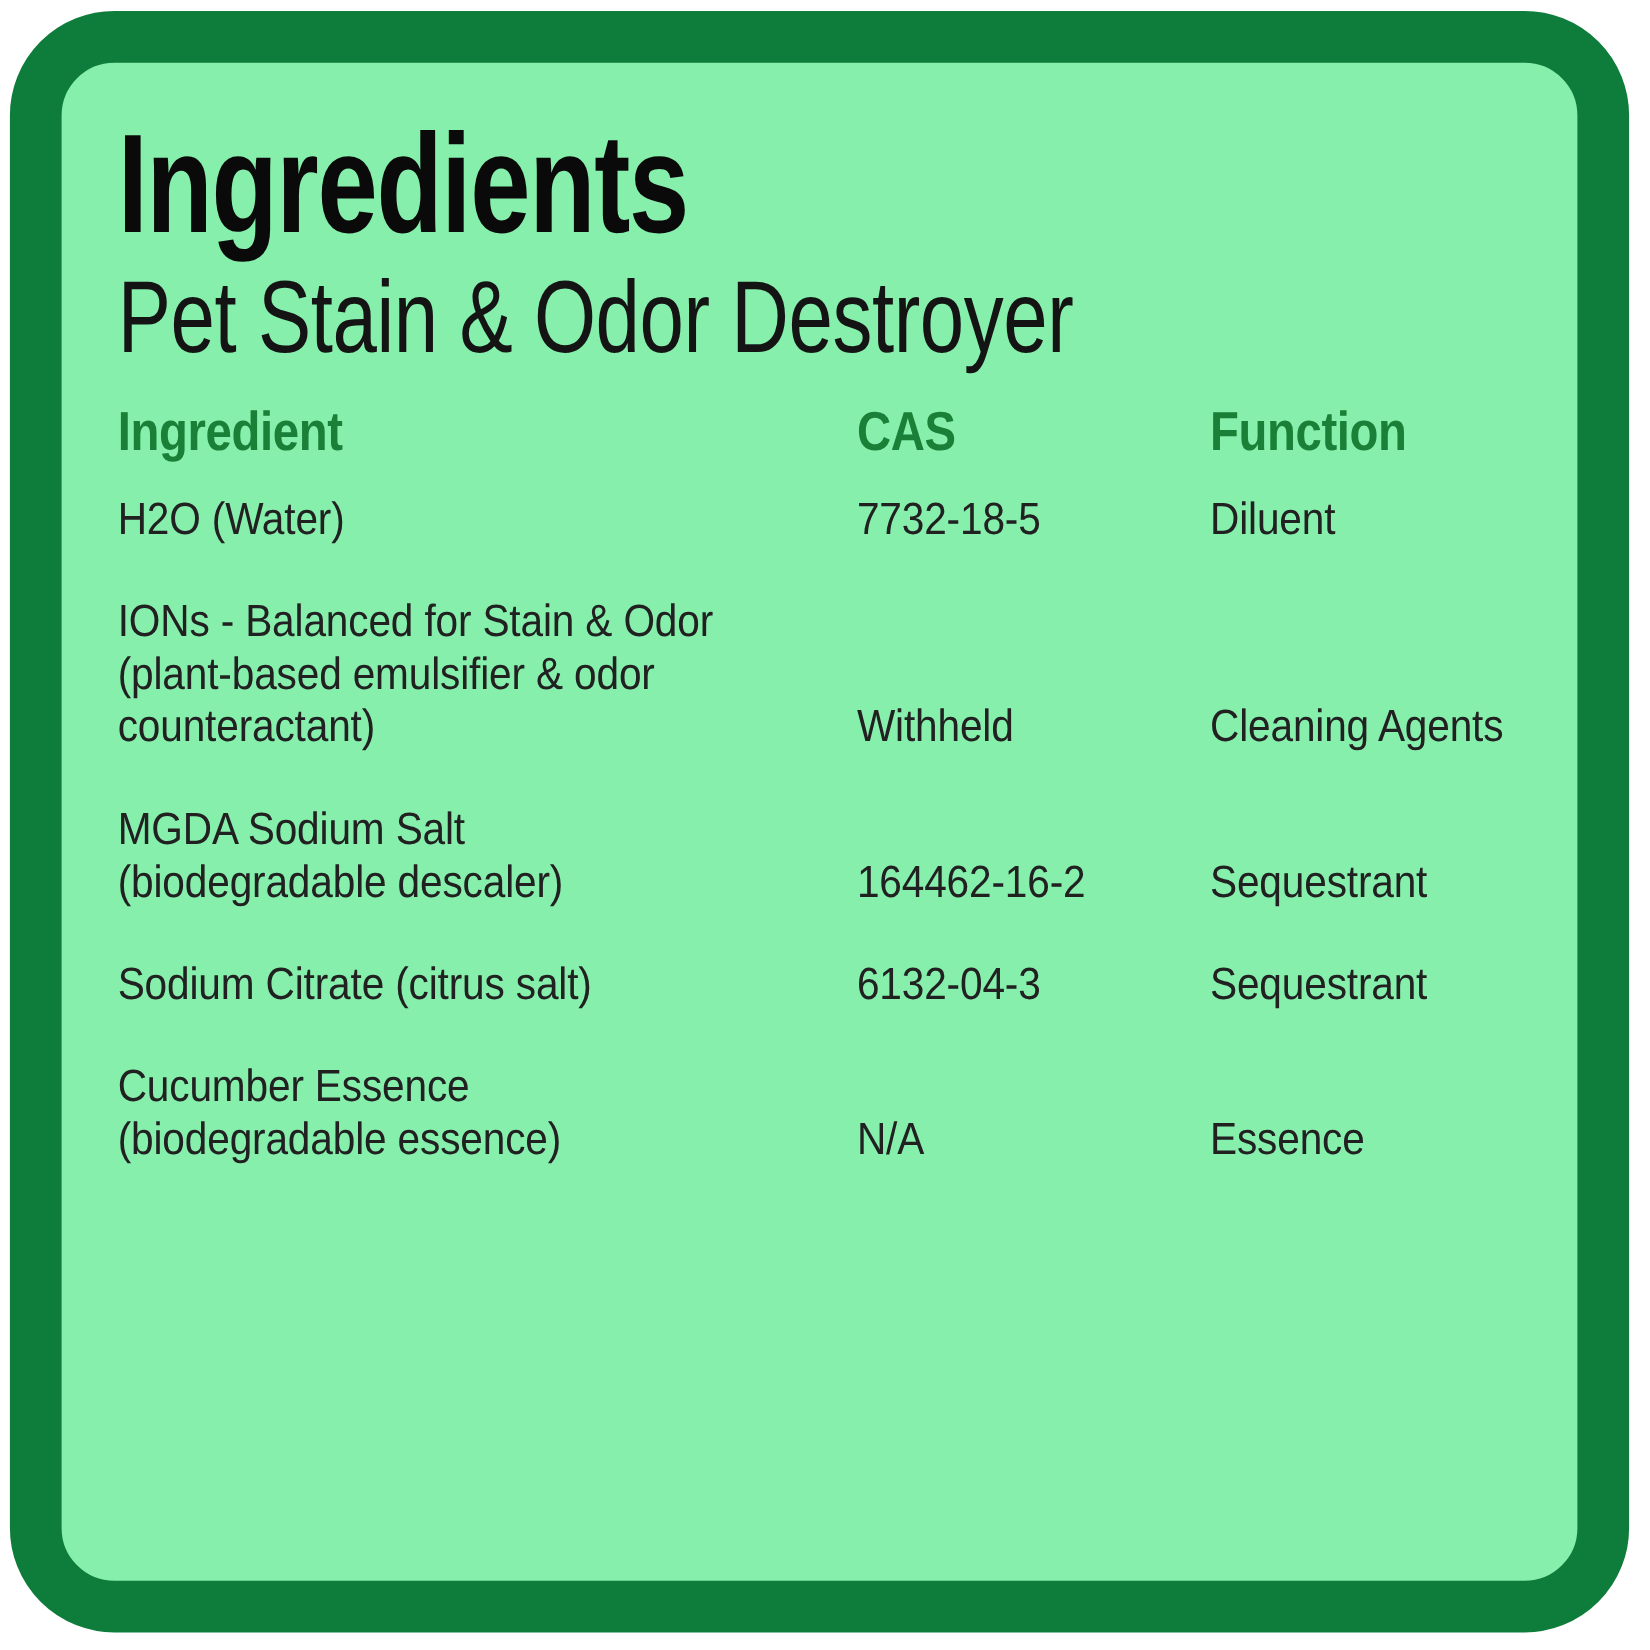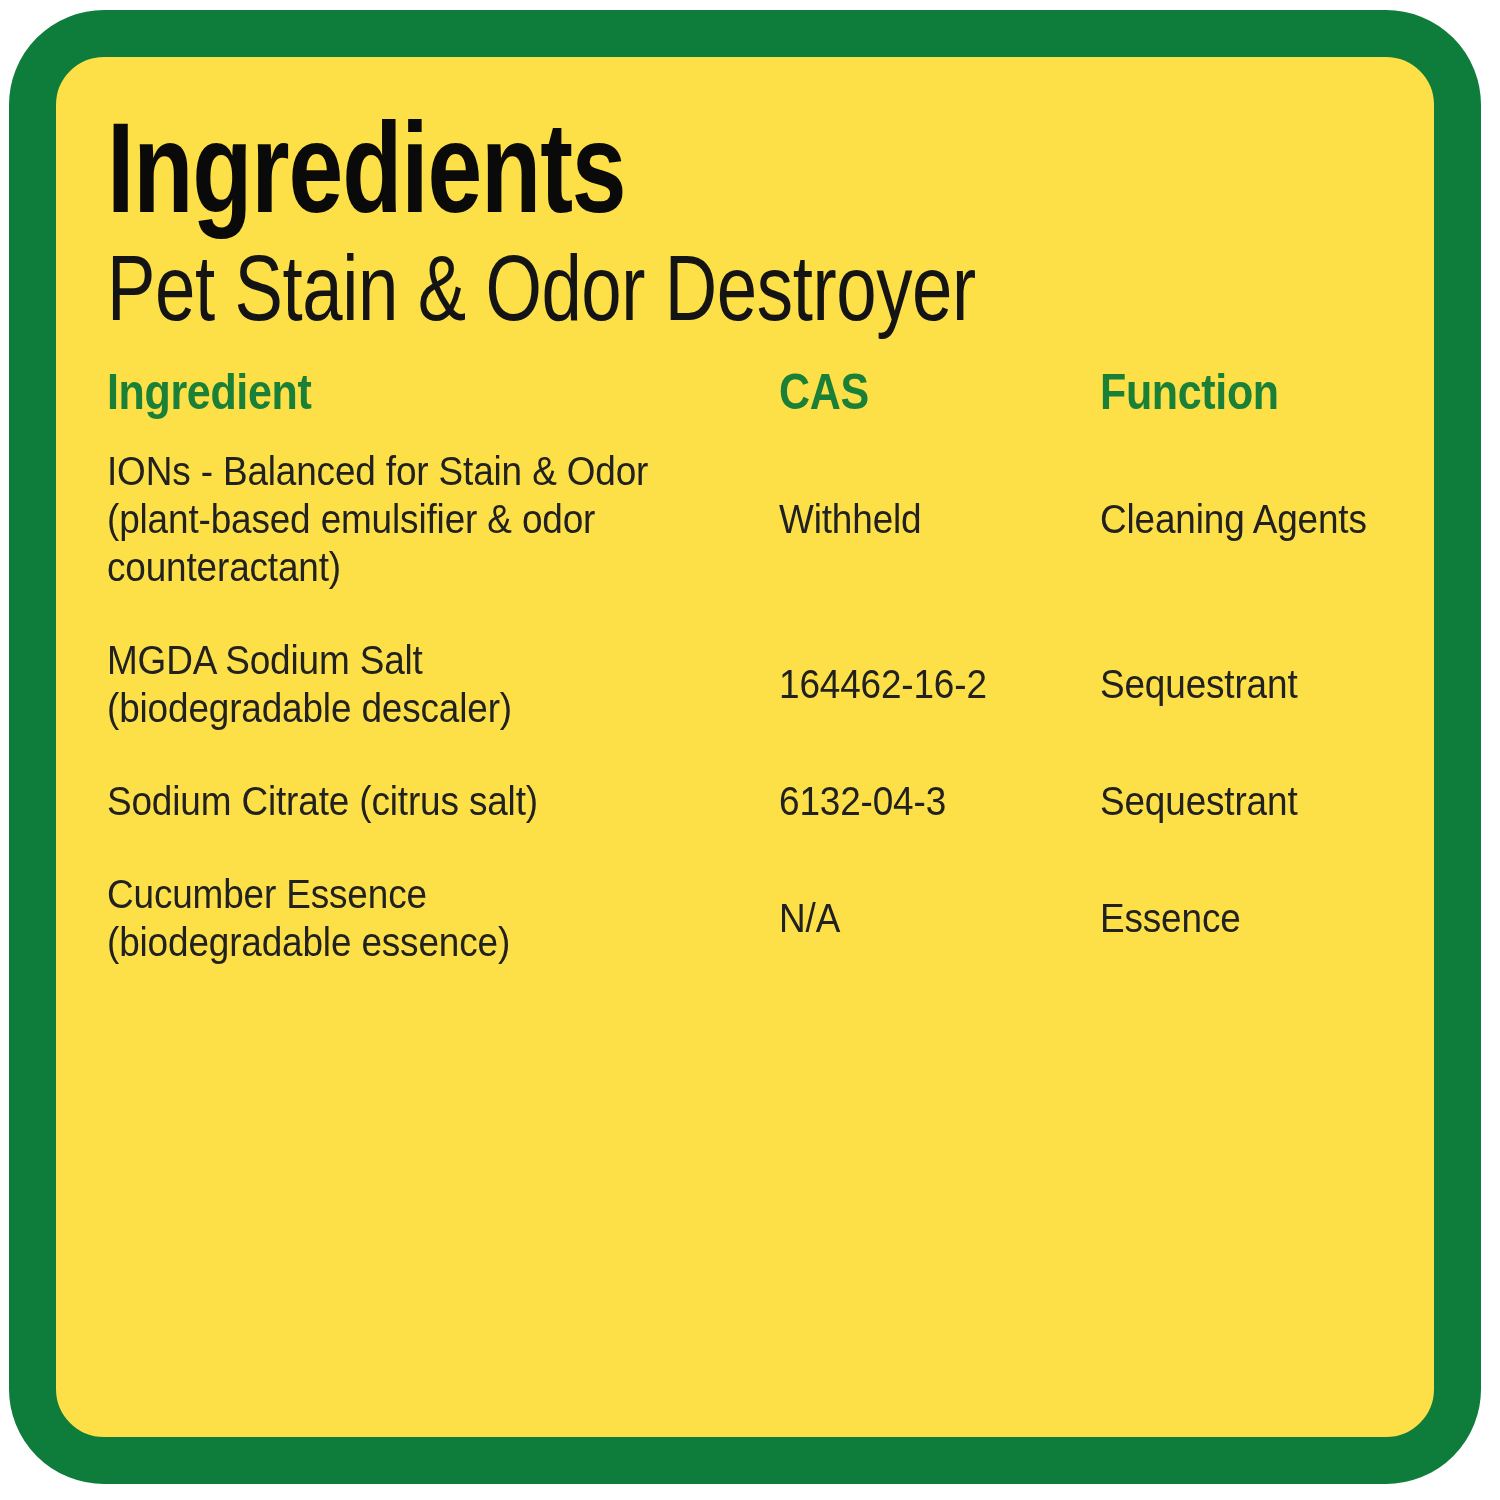--- a/index.html
+++ b/index.html
@@ -16,21 +16,21 @@
 
   #label-card {
     position: absolute;
     left: 9px;
     top: 10px;
     width: 1472px;
     height: 1474px;
     box-sizing: border-box;
     border: 47px solid #0e7c3a;
     border-radius: 95px;
-    background: #fde047;
+    background: #86efac;
   }
 
   #card-inner {
     position: absolute;
     left: 0;
     top: 0;
     width: 100%;
     height: 100%;
   }
 
@@ -69,21 +69,21 @@
   
   #ingredients-table {
     position: absolute;
     left: 51px;
     top: 310px;
     width: 1320px;
   }
 
   .table-row {
     display: flex;
-    align-items: center;
+    align-items: flex-end;
     width: 100%;
   }
 
   #table-header-row {
     margin-bottom: 31px;
   }
 
   .col-ingredient { width: 672px; flex: 0 0 672px; }
   .col-cas        { width: 321px; flex: 0 0 321px; }
   .col-function   { flex: 1 1 auto; }
@@ -132,20 +132,25 @@
     </div>
 
     <div id="ingredients-table">
 
       <div class="table-row" id="table-header-row">
         <div class="header-cell col-ingredient">Ingredient</div>
         <div class="header-cell col-cas">CAS</div>
         <div class="header-cell col-function">Function</div>
       </div>
 
+      <div class="table-row data-row">
+        <div class="body-cell col-ingredient ingredient-cell">H2O (Water)</div>
+        <div class="body-cell col-cas cas-cell">7732-18-5</div>
+        <div class="body-cell col-function function-cell">Diluent</div>
+      </div>
 
 
       <div class="table-row data-row">
         <div class="body-cell col-ingredient ingredient-cell">IONs - Balanced for Stain &amp; Odor
 (plant-based emulsifier &amp; odor
 counteractant)</div>
         <div class="body-cell col-cas cas-cell">Withheld</div>
         <div class="body-cell col-function function-cell">Cleaning Agents</div>
       </div>
 

